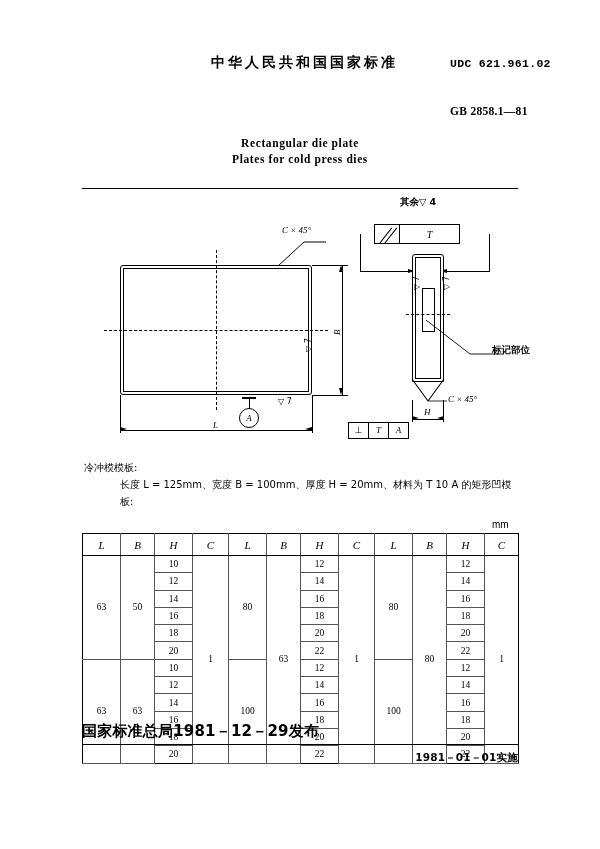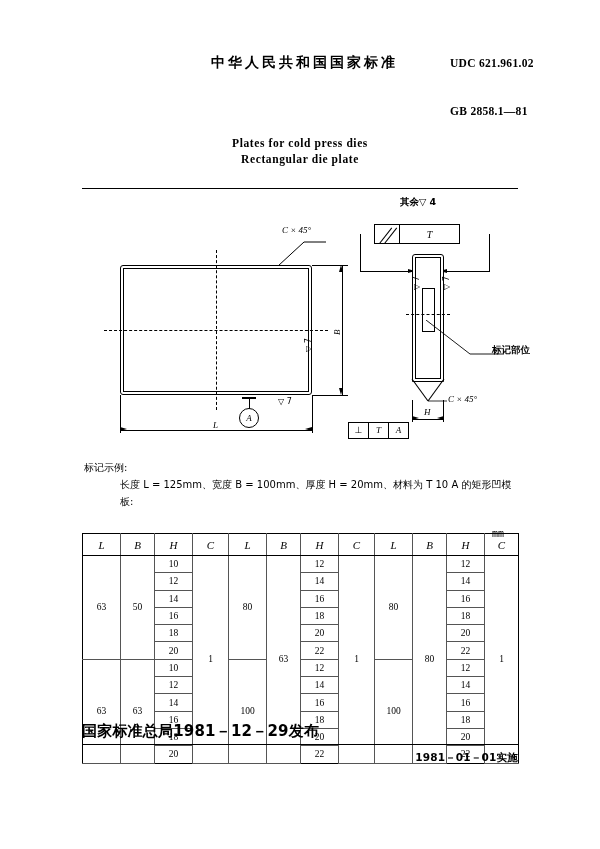--- a/index.html
+++ b/index.html
@@ -28,21 +28,21 @@
     text-align: center;
     font-family: "DejaVu Sans", sans-serif;
     font-size: 14px;
     font-weight: bold;
     letter-spacing: 3px;
     margin-left: 9px;
   }
   .udc {
     position: absolute;
     left: 450px; top: 57px;
-    font-family: Liberation Serif, serif;
+    font-family: Liberation Mono, monospace;
     font-size: 11.5px;
     font-weight: bold;
     letter-spacing: 0.3px;
   }
   .title-cn {
     position: absolute;
     left: 0; right: 0; top: 96px;
     text-align: center;
     font-family: "DejaVu Sans", sans-serif;
     font-size: 19px;
@@ -285,23 +285,22 @@
     font-family: "DejaVu Sans", sans-serif;
     font-size: 10px;
     line-height: 17px;
   }
   .mark-title { margin-left: 0px; }
   .mark-l1 { margin-left: 22px; }
   .mark-l2 { margin-left: 44px; letter-spacing: 0.2px; }
   .unit-mm {
     position: absolute;
     left: 492px; top: 519px;
-    font-family: Liberation Mono, monospace;
+    font-family: Liberation Sans, sans-serif;
     font-size: 10px;
-    margin-top: 10px;
   }
 
   
   .tbl-wrap {
     position: absolute;
     left: 82px; top: 533px;
     width: 436px;
   }
   table.spec {
     border-collapse: collapse;
@@ -358,22 +357,22 @@
 <body>
 
 <div class="page">
 
   <div class="std-org">中华人民共和国国家标准</div>
   <div class="udc">UDC 621.961.02</div>
 
   <div class="gbno">GB 2858.1—81</div>
 
   <div class="title-en">
+    <div>Rectangular die plate</div>
     <div>Plates for cold press dies</div>
-    <div>Rectangular die plate</div>
   </div>
 
   <div class="rule-top"></div>
 
   <div class="draw-area">
 
     <div class="lbl lbl-cn" style="left:318px; top:4px;">其余▽ 4</div>
 
     <div class="plate-outer"></div>
     <div class="plate-inner"></div>
@@ -445,21 +444,21 @@
 
     <div class="ext-line" style="left:330px; top:208px; width:0.8px; height:22px;"></div>
     <div class="ext-line" style="left:361px; top:208px; width:0.8px; height:22px;"></div>
     <div class="dim-line-h" style="left:330px; top:227px; width:32px;"></div>
     <div class="arrow-r" style="left:330px; top:224.4px;"></div>
     <div class="arrow-l" style="left:355px; top:224.4px;"></div>
     <div class="lbl lbl-it" style="left:342px; top:215px;">H</div>
   </div>
 
   <div class="mark-block">
-    <div class="mark-title" style="margin-left:-14px;">标记示例:</div>
+    <div class="mark-title" style="margin-left:-14px;">冷冲模模板:</div>
     <div class="mark-l1">长度 L = 125mm、宽度 B = 100mm、厚度 H = 20mm、材料为 T 10 A 的矩形凹模板:</div>
   </div>
 
   <div class="unit-mm">mm</div>
 
   <div class="tbl-wrap">
     <table class="spec">
       <colgroup>
         <col style="width:38px">
           <col style="width:34px">

